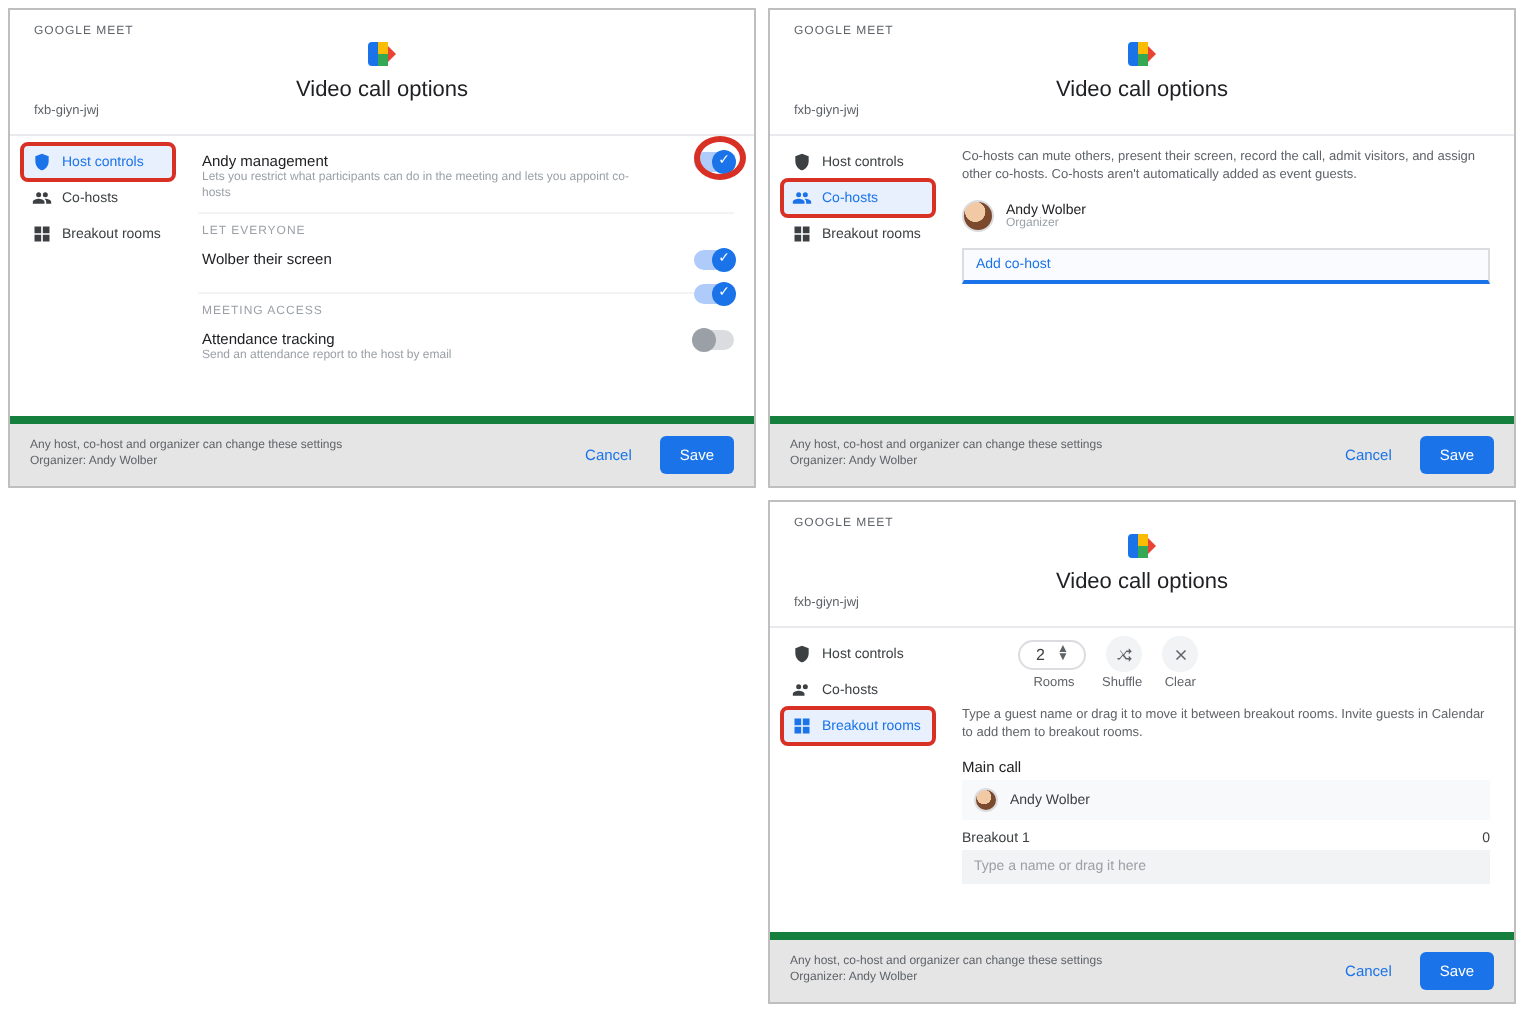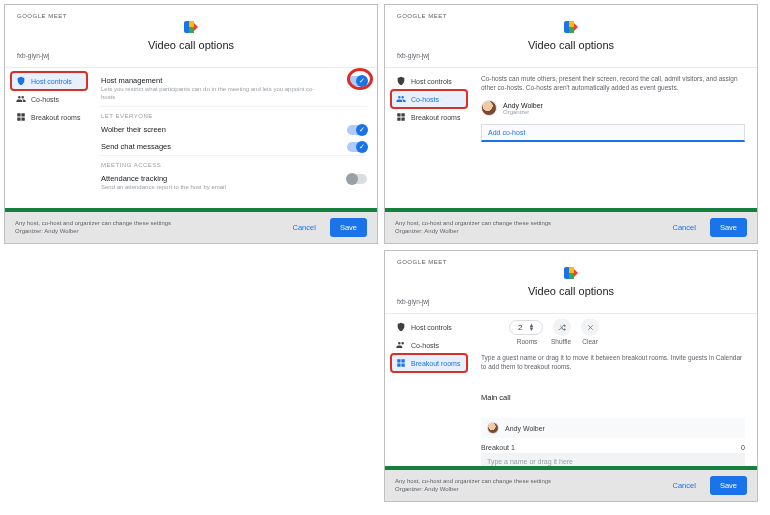--- a/index.html
+++ b/index.html
@@ -54,21 +54,21 @@
   .addbox{margin:6px 2px 0 2px;border:1px solid #dadce0;border-bottom:2px solid #1a73e8;padding:4px 6px;font-size:7px;color:#1a73e8;background:#fafbff;}
   .bo-controls{display:flex;align-items:center;gap:10px;justify-content:flex-start;padding:0 0 2px 30px;}
   .stepper{display:flex;align-items:center;border:1px solid #dadce0;border-radius:14px;padding:2px 8px;font-size:8px;gap:6px;}
   .stepper .ud{font-size:6px;color:#5f6368;line-height:4px;}
   .circ{width:18px;height:18px;border-radius:50%;background:#f1f3f4;display:flex;align-items:center;justify-content:center;}
   .circ svg{width:9px;height:9px;}
   .ctrl-lbls{display:flex;gap:10px;font-size:6.5px;color:#5f6368;padding:0 0 6px 34px;}
   .ctrl-lbls span:first-child{min-width:28px;}
   .ctrl-lbls span{min-width:18px;text-align:center;}
   .bo-intro{font-size:6.5px;color:#5f6368;line-height:1.4;padding:2px 2px 6px 2px;}
-  .bo-h{font-size:7.5px;color:#202124;margin:16px 2px;}
+  .bo-h{font-size:7.5px;color:#202124;margin:2px 2px;}
   .bo-row{display:flex;align-items:center;gap:6px;background:#f8f9fa;padding:4px 6px;margin:2px 2px;font-size:7px;}
   .bo-title{display:flex;align-items:center;justify-content:space-between;font-size:7px;margin:6px 2px 0 2px;}
   .bo-input{background:#f1f3f4;color:#9aa0a6;padding:5px 6px;margin:2px 2px;font-size:7px;}
 </style>
 </head>
 <body>
 
 <div class="grid">
 
   <div class="cell c1">
@@ -102,32 +102,31 @@
         </div>
         <div class="navitem">
           <svg class="navicon" viewBox="0 0 24 24">
               <path fill="currentColor" d="M3 3h8v8H3V3zm10 0h8v8h-8V3zM3 13h8v8H3v-8zm10 0h8v8h-8v-8z"></path>
             </svg>
           <span>Breakout rooms</span>
         </div>
       </div>
       <div class="main">
         <div class="item bb">
-          <div class="lbl">Host management</div>
+          <div class="lbl">Andy management</div>
           <div class="sub">Lets you restrict what participants can do in the meeting and lets you appoint co-hosts</div>
           <div class="toggle on"></div>
           <div class="circle-annot" style="right:-6px;top:-4px;"></div>
         </div>
         <div class="section-title">LET EVERYONE</div>
         <div class="item">
           <div class="lbl">Wolber their screen</div>
           <div class="toggle on"></div>
         </div>
         <div class="item bb">
-          <div class="lbl">Send chat messages</div>
           <div class="toggle on"></div>
         </div>
         <div class="section-title">MEETING ACCESS</div>
         <div class="item">
           <div class="lbl">Attendance tracking</div>
           <div class="sub">Send an attendance report to the host by email</div>
           <div class="toggle off"></div>
         </div>
       </div>
     </div>

